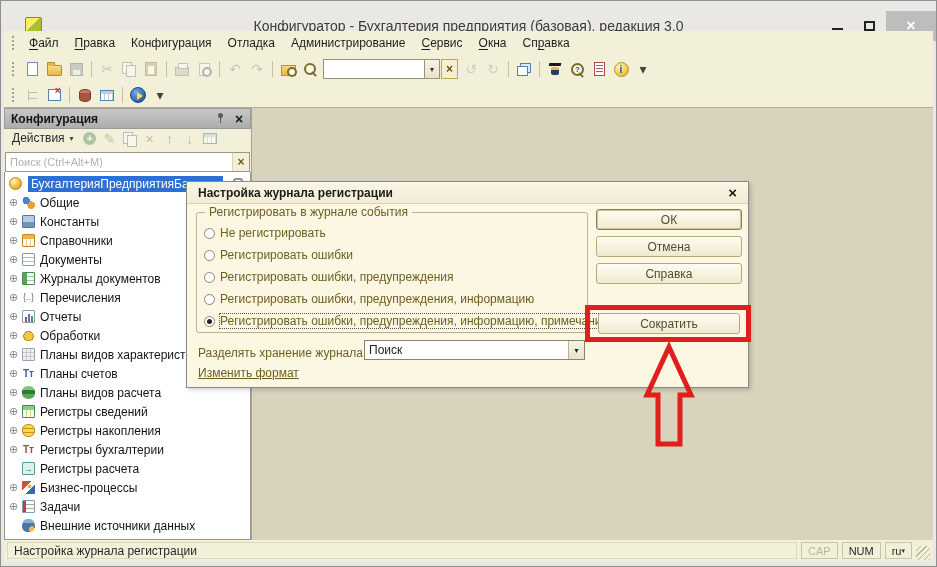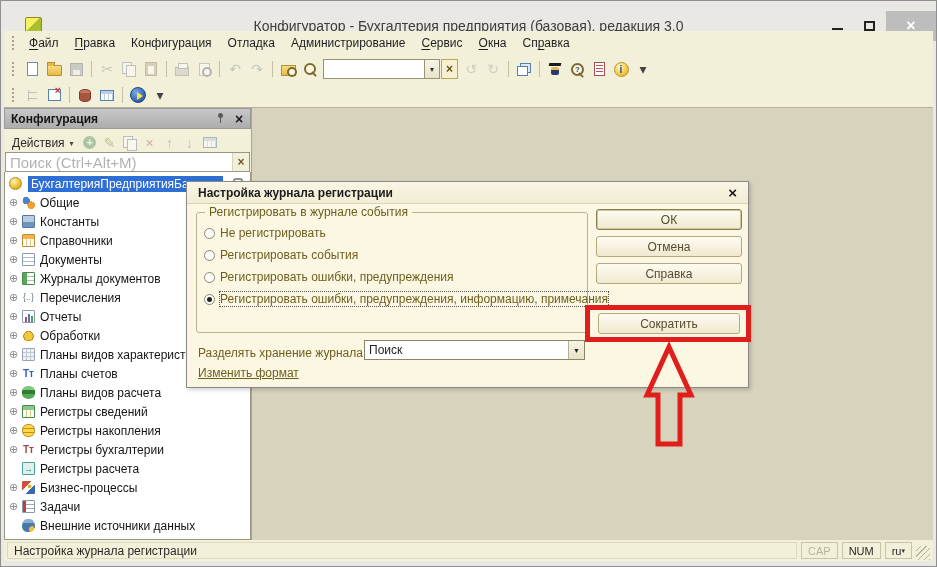--- a/index.html
+++ b/index.html
@@ -84,28 +84,28 @@
   .tb-x{width:17px;height:20px;margin-left:1px;border:1px solid #b8a850;background:#f6f0d0;color:#6b4f10;font-weight:bold;font-size:12px;display:flex;align-items:center;justify-content:center;}
   
   .main{flex:1;display:flex;border-top:1px solid #b4b09a;min-height:0;}
   .sidebar{width:248px;flex:none;background:#f3f0da;border-right:1px solid #a8a48e;display:flex;flex-direction:column;}
   .sb-header{height:21px;background:linear-gradient(#c8c8c8,#acacac);border:1px solid #9a9a9a;display:flex;align-items:center;padding:0 4px 0 6px;}
   .sb-title{flex:1;font-weight:bold;font-size:12px;color:#141414;}
   .pin{width:9px;height:13px;position:relative;margin-right:7px;}
   .pin::before{content:"";position:absolute;left:2px;top:1px;width:5px;height:5px;border-radius:50%;background:#5a5a5a;}
   .pin::after{content:"";position:absolute;left:4px;top:6px;width:1px;height:5px;background:#5a5a5a;}
   .sb-x{font-size:14px;font-weight:bold;color:#1a1a1a;width:14px;text-align:center;}
-  .sb-actions{height:23px;display:flex;align-items:flex-end;padding:0 3px;gap:1px;}
+  .sb-actions{height:23px;display:flex;align-items:flex-start;padding:0 3px;gap:1px;}
   .act-btn{font-size:12px;color:#2a2a2a;padding:2px 5px;display:flex;gap:5px;align-items:center;}
   .act-caret{font-size:8px;color:#444;}
   .sb-ic{width:20px;height:19px;display:flex;align-items:center;justify-content:center;}
   .sb-ic.disabled{opacity:.5;filter:grayscale(35%);}
   .circle{border-radius:50%;width:13px;height:13px;line-height:13px;text-align:center;font-size:11px;color:#fff;font-weight:bold;}
   .sb-search{display:flex;height:20px;margin:0 1px;border:1px solid #9a9684;background:#fff;align-items:center;}
-  .sb-search input{flex:1;border:none;outline:none;font-size:15px;color:#333;padding:0 4px;background:transparent;min-width:0;}
+  .sb-search input{flex:1;border:none;outline:none;font-size:11px;color:#333;padding:0 4px;background:transparent;min-width:0;}
   .sb-search input::placeholder{color:#b2b2b2;}
   .sb-search-x{width:17px;align-self:stretch;display:flex;align-items:center;justify-content:center;color:#6b5d20;font-weight:bold;border-left:1px solid #d8d4bc;background:#f3f0da;font-size:12px;}
   .tree{flex:1;background:#fff;border:1px solid #9a9684;border-top:none;overflow:hidden;padding-top:2px;}
   .trow{height:19px;display:flex;align-items:center;padding-left:4px;font-size:12px;color:#141414;white-space:nowrap;}
   .exp{width:13px;flex:none;color:#8a8a8a;font-size:11px;line-height:1;}
   .sel-label{background:#2e6fd6;color:#fff;padding:1px 3px;}
   .lock{margin-left:auto;margin-right:8px;position:relative;width:11px;height:12px;flex:none;}
   .lock::before{content:"";position:absolute;left:2px;top:0;width:6px;height:5px;border:2px solid #909090;border-bottom:none;border-radius:3px 3px 0 0;}
   .lock::after{content:"";position:absolute;left:0;top:5px;width:9px;height:6px;background:#a8a8a8;border:1px solid #808080;}
   .ti{width:13px;height:13px;margin-right:5px;flex:none;display:inline-block;position:relative;border-radius:1px;font-style:normal;}
@@ -471,25 +471,29 @@
     </div>
     <div class="group">
       <span class="group-label">Регистрировать в журнале события</span>
       <div class="radios" id="radio-list">
           <div class="radio-row">
             <span class="rb"></span>
             <span class="rlabel">Не регистрировать</span>
           </div>
           <div class="radio-row">
             <span class="rb"></span>
-            <span class="rlabel">Регистрировать события</span>
+            <span class="rlabel">Регистрировать ошибки</span>
           </div>
           <div class="radio-row">
             <span class="rb"></span>
             <span class="rlabel">Регистрировать ошибки, предупреждения</span>
+          </div>
+          <div class="radio-row">
+            <span class="rb"></span>
+            <span class="rlabel">Регистрировать ошибки, предупреждения, информацию</span>
           </div>
           <div class="radio-row">
             <span class="rb on"></span>
             <span class="rlabel focused">Регистрировать ошибки, предупреждения, информацию, примечания</span>
           </div>
         </div>
     </div>
     <span class="period-label">Разделять хранение журнала по периодам</span>
     <div class="combo">
       <span class="combo-value">Поиск</span>

